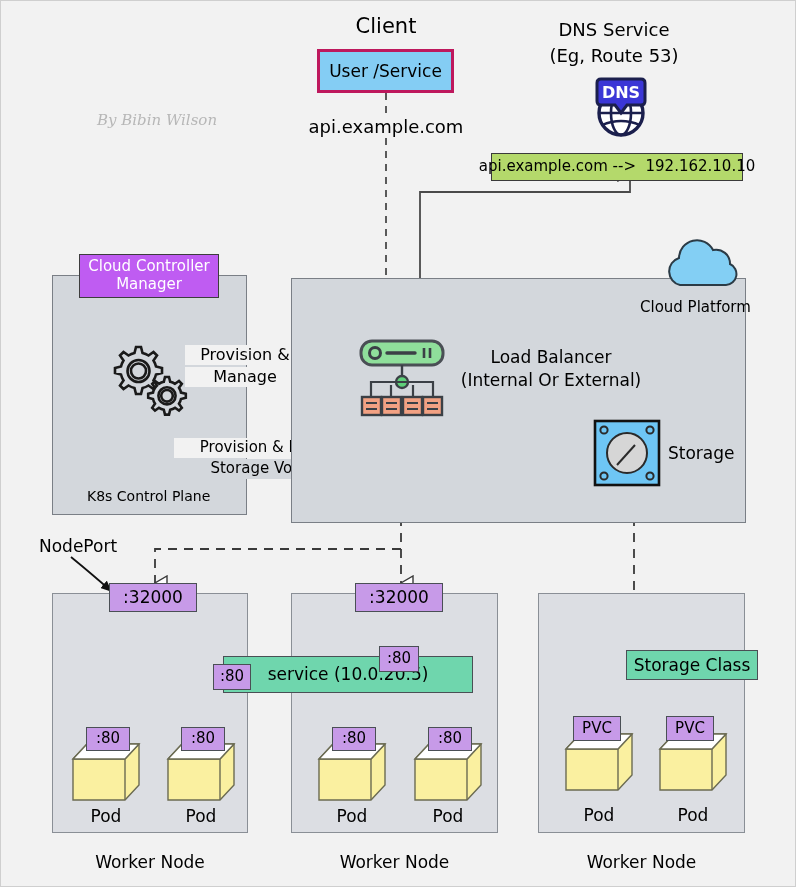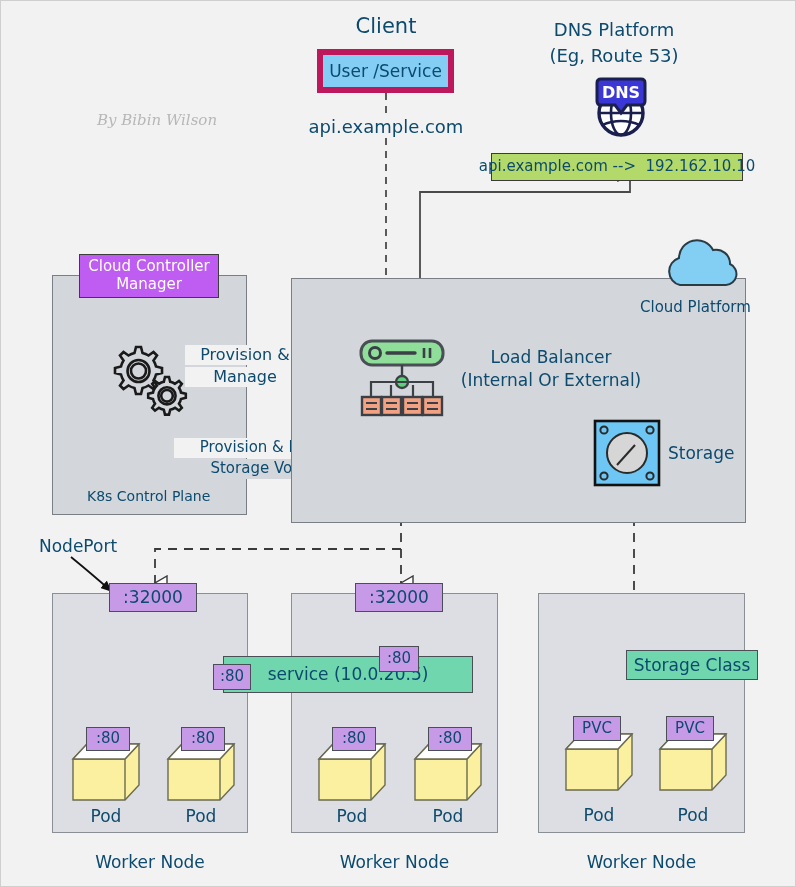--- a/index.html
+++ b/index.html
@@ -9,28 +9,28 @@
     font-family:"DejaVu Sans","Liberation Sans",sans-serif;
     overflow:hidden;
     position:relative;
   }
   #root{position:absolute;inset:0;width:796px;height:887px;
     border:1px solid #cfcfcf;box-sizing:border-box;background:#f2f2f2;}
   .abs{position:absolute;box-sizing:border-box;}
   .ctr{display:flex;align-items:center;justify-content:center;text-align:center;}
 
   
-  .lbl{color:#0c4a6e;font-size:17px;line-height:1.18;white-space:pre;}
+  .lbl{color:#000000;font-size:17px;line-height:1.18;white-space:pre;}
 
   
   .region{background:#d3d7dc;border:1px solid #7a7f86;}
   .node-box{background:#dcdee3;border:1px solid #8a8f96;}
 
   
-  .box-client{background:#84cdf4;border:6px solid #be185d;}
+  .box-client{background:#84cdf4;border:3px solid #be185d;}
   .box-ccm{background:#bf5cf2;border:1px solid #3d3d3d;color:#ffffff;}
   .box-dns-rec{background:#b4d96b;border:1px solid #3a3a3a;}
   .box-service{background:#6fd6ad;border:1px solid #4a4f55;}
   .box-sc{background:#6fd6ad;border:1px solid #4a4f55;}
   .badge{background:#c79ae8;border:1px solid #4a4f55;}
 
   
   #wires{position:absolute;left:0;top:0;width:796px;height:887px;pointer-events:none;}
 
   .watermark{color:#b7b7b7;font-family:"DejaVu Serif","Liberation Serif",serif;
@@ -87,21 +87,21 @@
   </svg>
 
   <div class="abs watermark" style="left:96px;top:110px;">By Bibin Wilson</div>
 
   <div class="abs lbl ctr" style="left:320px;top:12px;width:130px;height:26px;font-size:21px;">Client</div>
 
   <div class="abs box-client ctr lbl" style="left:316px;top:48px;width:137px;height:44px;font-size:17px;">User /Service</div>
 
   <div class="abs lbl ctr" style="left:305px;top:114px;width:160px;height:24px;font-size:18px;">api.example.com</div>
 
-  <div class="abs lbl ctr" style="left:528px;top:18px;width:170px;height:22px;font-size:18px;">DNS Platform</div>
+  <div class="abs lbl ctr" style="left:528px;top:18px;width:170px;height:22px;font-size:18px;">DNS Service</div>
   <div class="abs lbl ctr" style="left:528px;top:44px;width:170px;height:22px;font-size:18px;">(Eg, Route 53)</div>
 
   <div class="abs" style="left:586px;top:74px;width:68px;height:64px;">
     <svg width="68" height="64" viewBox="0 0 68 64" xmlns="http://www.w3.org/2000/svg">
       <circle cx="34" cy="38" r="22" fill="#ffffff" stroke="#1b1f4d" stroke-width="3.4"></circle>
       <ellipse cx="34" cy="38" rx="10" ry="22" fill="none" stroke="#1b1f4d" stroke-width="2.6"></ellipse>
       <line x1="12" y1="38" x2="56" y2="38" stroke="#1b1f4d" stroke-width="2.6"></line>
       <path d="M15,26 Q34,34 53,26" fill="none" stroke="#1b1f4d" stroke-width="2.4"></path>
       <path d="M15,50 Q34,42 53,50" fill="none" stroke="#1b1f4d" stroke-width="2.4"></path>
       <path d="M14,4 L54,4 Q58,4 58,8 L58,26 Q58,30 54,30 L40,30 L34,38 L28,30 L14,30 Q10,30 10,26 L10,8 Q10,4 14,4 Z" fill="#3b36d6" stroke="#1b1f4d" stroke-width="3"></path>

